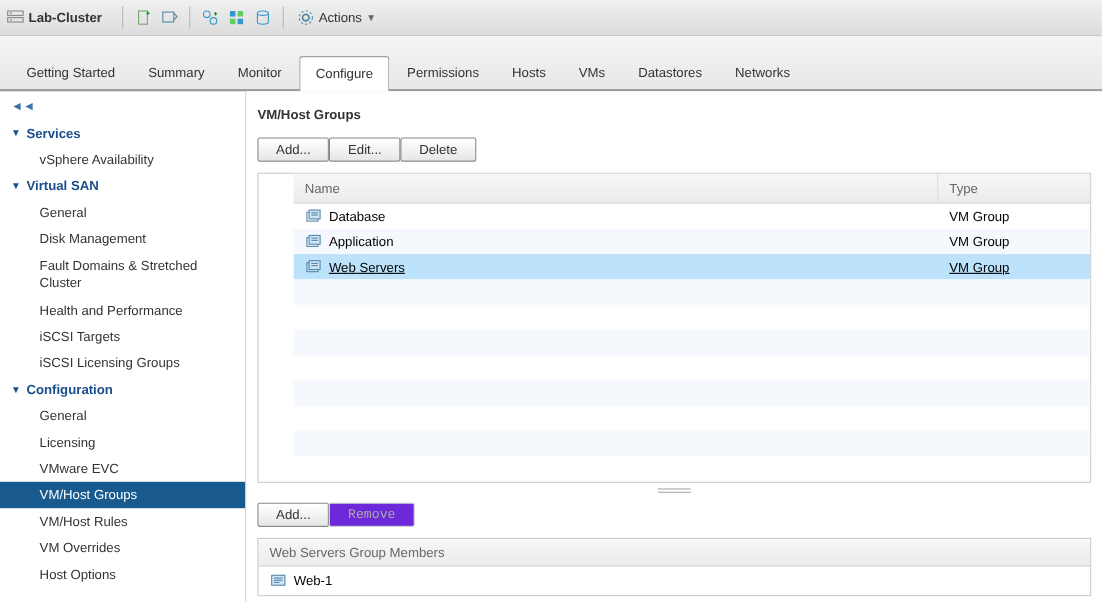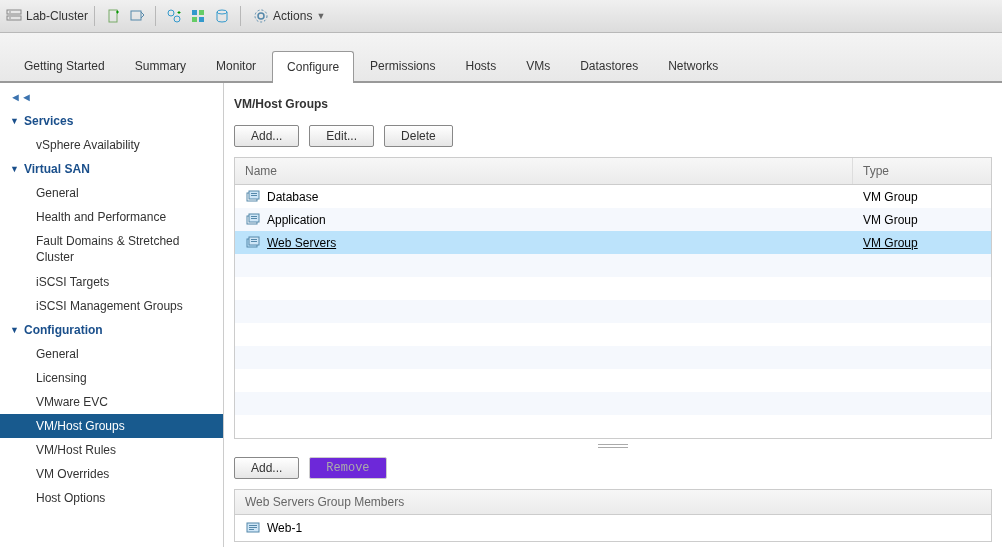--- a/index.html
+++ b/index.html
@@ -1,20 +1,20 @@
 <!DOCTYPE html>
 <html><head>
 <meta charset="utf-8">
 <style>
 * { margin: 0; padding: 0; box-sizing: border-box; font-family: Arial, sans-serif; font-size: 12px; }
 body { background: #fff; width: 1002px; height: 547px; overflow: hidden; }
 
 .toolbar { height: 33px; background: linear-gradient(#f0f0f0, #dcdcdc); border-bottom: 1px solid #b8b8b8; display: flex; align-items: center; padding: 0 6px; }
 .cluster-icon { width: 16px; height: 16px; margin-right: 4px; display: inline-block; }
-.cluster-name { font-weight: normal; color: #333; }
+.cluster-name { font-weight: bold; color: #333; margin-right: 12px; }
 .tb-sep { width: 1px; height: 20px; background: #b8b8b8; margin: 0 6px; }
 .tb-icon { width: 16px; height: 16px; margin: 0 4px; cursor: pointer; display: inline-block; }
 .actions-btn { display: flex; align-items: center; color: #333; cursor: pointer; margin-left: 6px; }
 .actions-btn .gear { width: 16px; height: 16px; margin-right: 4px; }
 .actions-btn .caret { margin-left: 4px; font-size: 9px; color: #666; }
 
 .tabs { height: 50px; background: linear-gradient(#f4f4f4, #e8e8e8); border-bottom: 2px solid #999; display: flex; align-items: flex-end; padding: 0 10px; }
 .tab { padding: 8px 14px 8px; color: #333; cursor: pointer; margin-right: 2px; }
 .tab.active { background: #fff; border: 1px solid #999; border-bottom: none; border-radius: 3px 3px 0 0; color: #333; margin-bottom: -2px; padding-bottom: 9px; }
 
@@ -24,25 +24,25 @@
 .collapse-handle { color: #3b73af; padding: 0 10px 6px; cursor: pointer; font-size: 11px; }
 .tree-node { padding: 5px 10px 5px 20px; cursor: pointer; color: #333; }
 .tree-node.section { color: #1a4f8b; font-weight: bold; padding-left: 10px; display: flex; align-items: center; }
 .tree-node.section .arrow { font-size: 9px; margin-right: 4px; width: 10px; }
 .tree-node.child { padding-left: 36px; }
 .tree-node.selected { background: #185a8e; color: #fff; }
 .tree-node.wrap { line-height: 1.3; }
 
 .content { flex: 1; padding: 10px 10px 0 10px; overflow-y: auto; background: #fff; }
 .section-title { font-weight: bold; color: #333; margin: 4px 0 14px; }
-.btn-row { margin-bottom: 10px; display: flex; gap: 10px; }
+.btn-row { margin-bottom: 10px; display: flex; }
 .btn { padding: 3px 16px; border: 1px solid #888; background: linear-gradient(#fff,#e6e6e6); cursor: pointer; border-radius: 2px; color: #333; }
 .btn.disabled { color: #aaa; border-color: #ccc; background: #6d28d9; cursor: default; font-family: Liberation Mono, monospace; }
 
-.grid { border: 1px solid #ccc; }
+.grid { border: 1px solid #ccc; padding-left: 32px; }
 .grid-header { display: flex; background: linear-gradient(#f7f7f7,#ebebeb); border-bottom: 1px solid #ccc; color: #666; }
 .grid-header .col { padding: 6px 10px; border-right: 1px solid #ddd; }
 .col-name { flex: 1; }
 .col-type { width: 138px; border-right: none !important; }
 .grid-body .row { display: flex; align-items: center; height: 23px; }
 .grid-body .row:nth-child(even) { background: #f5f8fd; }
 .grid-body .row.empty { background: transparent; }
 .grid-body .row.empty:nth-child(even) { background: #f5f8fd; }
 .grid-body .row.selected { background: #bce3fb; text-decoration: underline; }
 .grid-body .cell { padding: 0 10px; display: flex; align-items: center; height: 100%; }
@@ -127,24 +127,25 @@
         <div class="tree-node section">
           <span class="arrow">▼</span>
           <span>Services</span>
         </div>
         <div class="tree-node child">vSphere Availability</div>
         <div class="tree-node section">
           <span class="arrow">▼</span>
           <span>Virtual SAN</span>
         </div>
         <div class="tree-node child">General</div>
+        <div class="tree-node child">Disk Management</div>
+        <div class="tree-node child wrap">Fault Domains &amp; Stretched Cluster</div>
         <div class="tree-node child">Health and Performance</div>
-        <div class="tree-node child wrap">Fault Domains &amp; Stretched Cluster</div>
         <div class="tree-node child">iSCSI Targets</div>
-        <div class="tree-node child">iSCSI Management Groups</div>
+        <div class="tree-node child">iSCSI Licensing Groups</div>
         <div class="tree-node section">
           <span class="arrow">▼</span>
           <span>Configuration</span>
         </div>
         <div class="tree-node child">General</div>
         <div class="tree-node child">Licensing</div>
         <div class="tree-node child">VMware EVC</div>
         <div class="tree-node child selected">VM/Host Groups</div>
         <div class="tree-node child">VM/Host Rules</div>
         <div class="tree-node child">VM Overrides</div>

